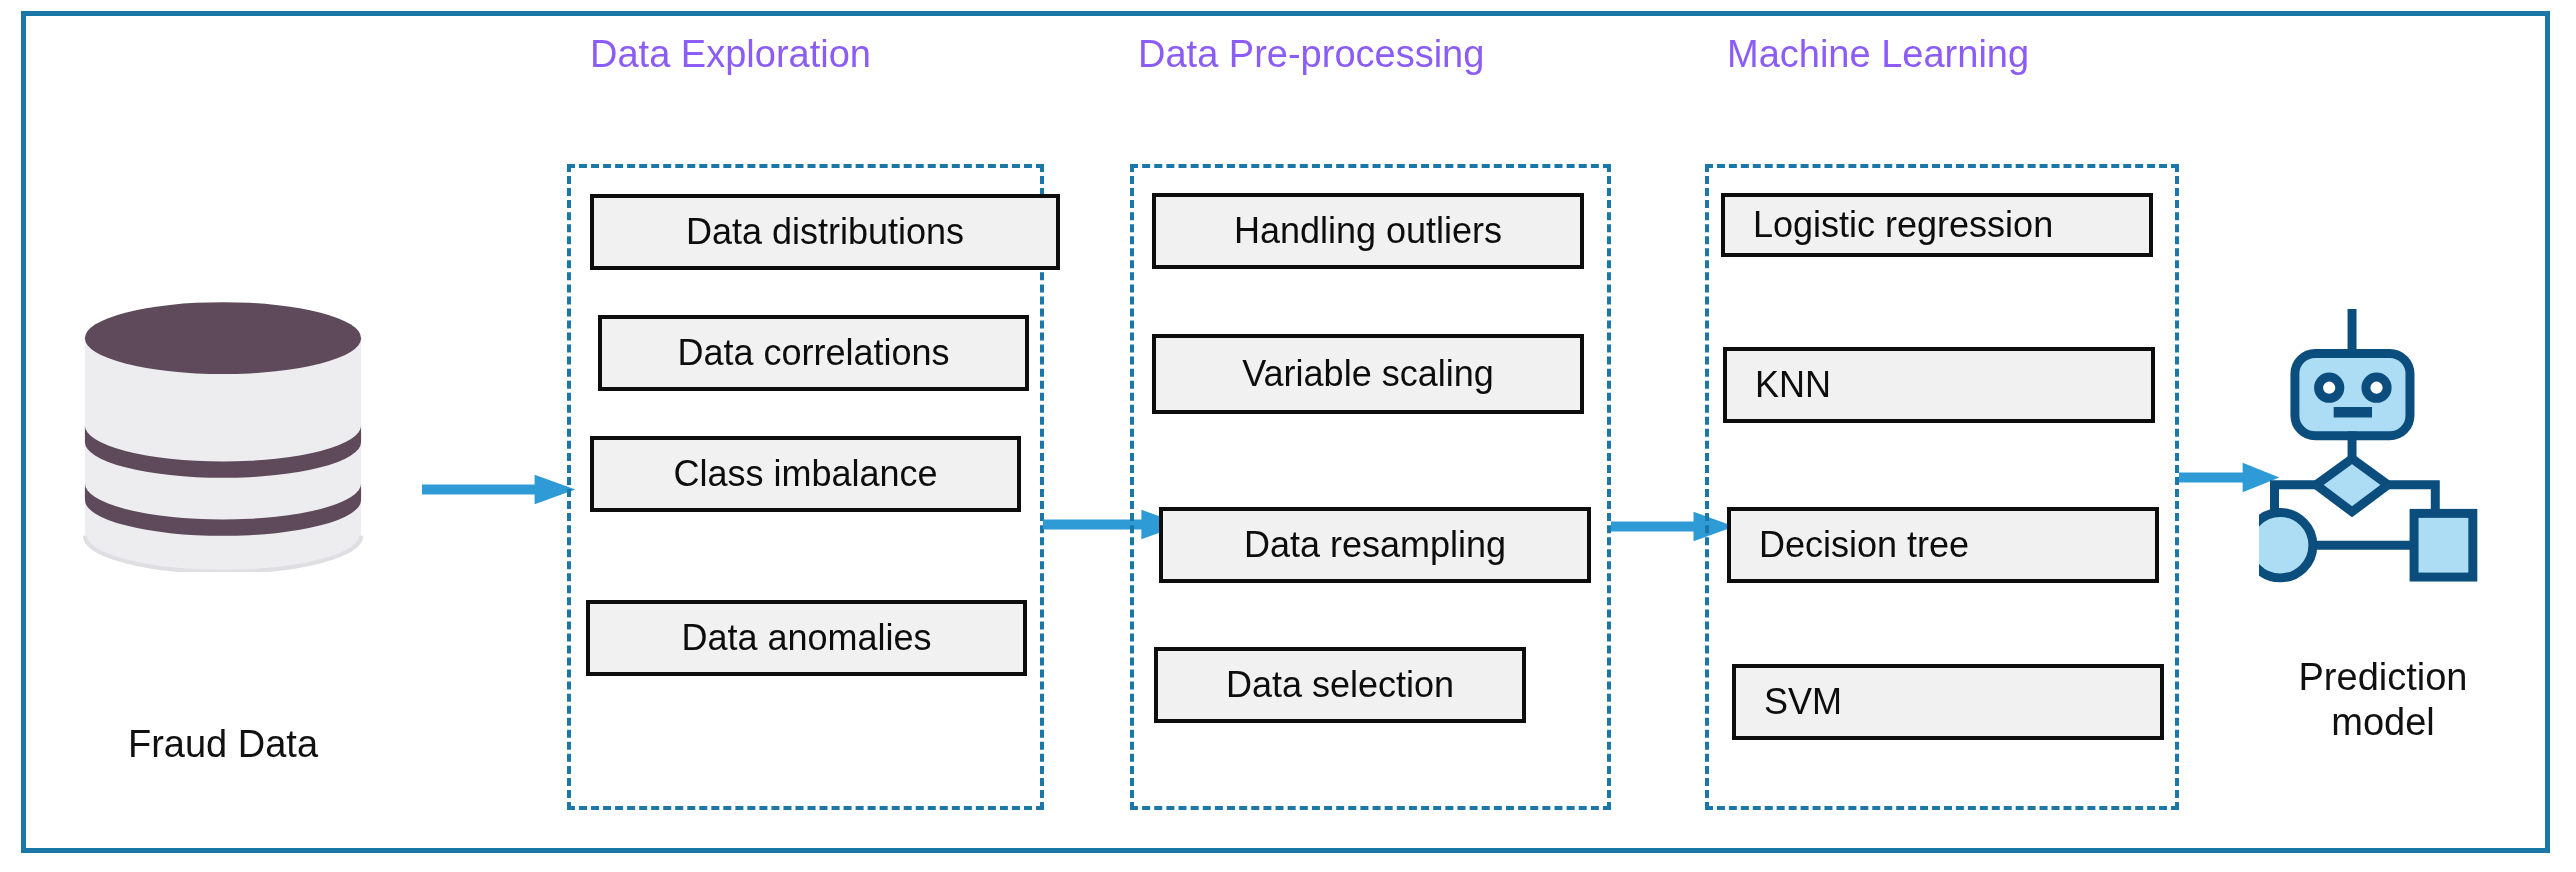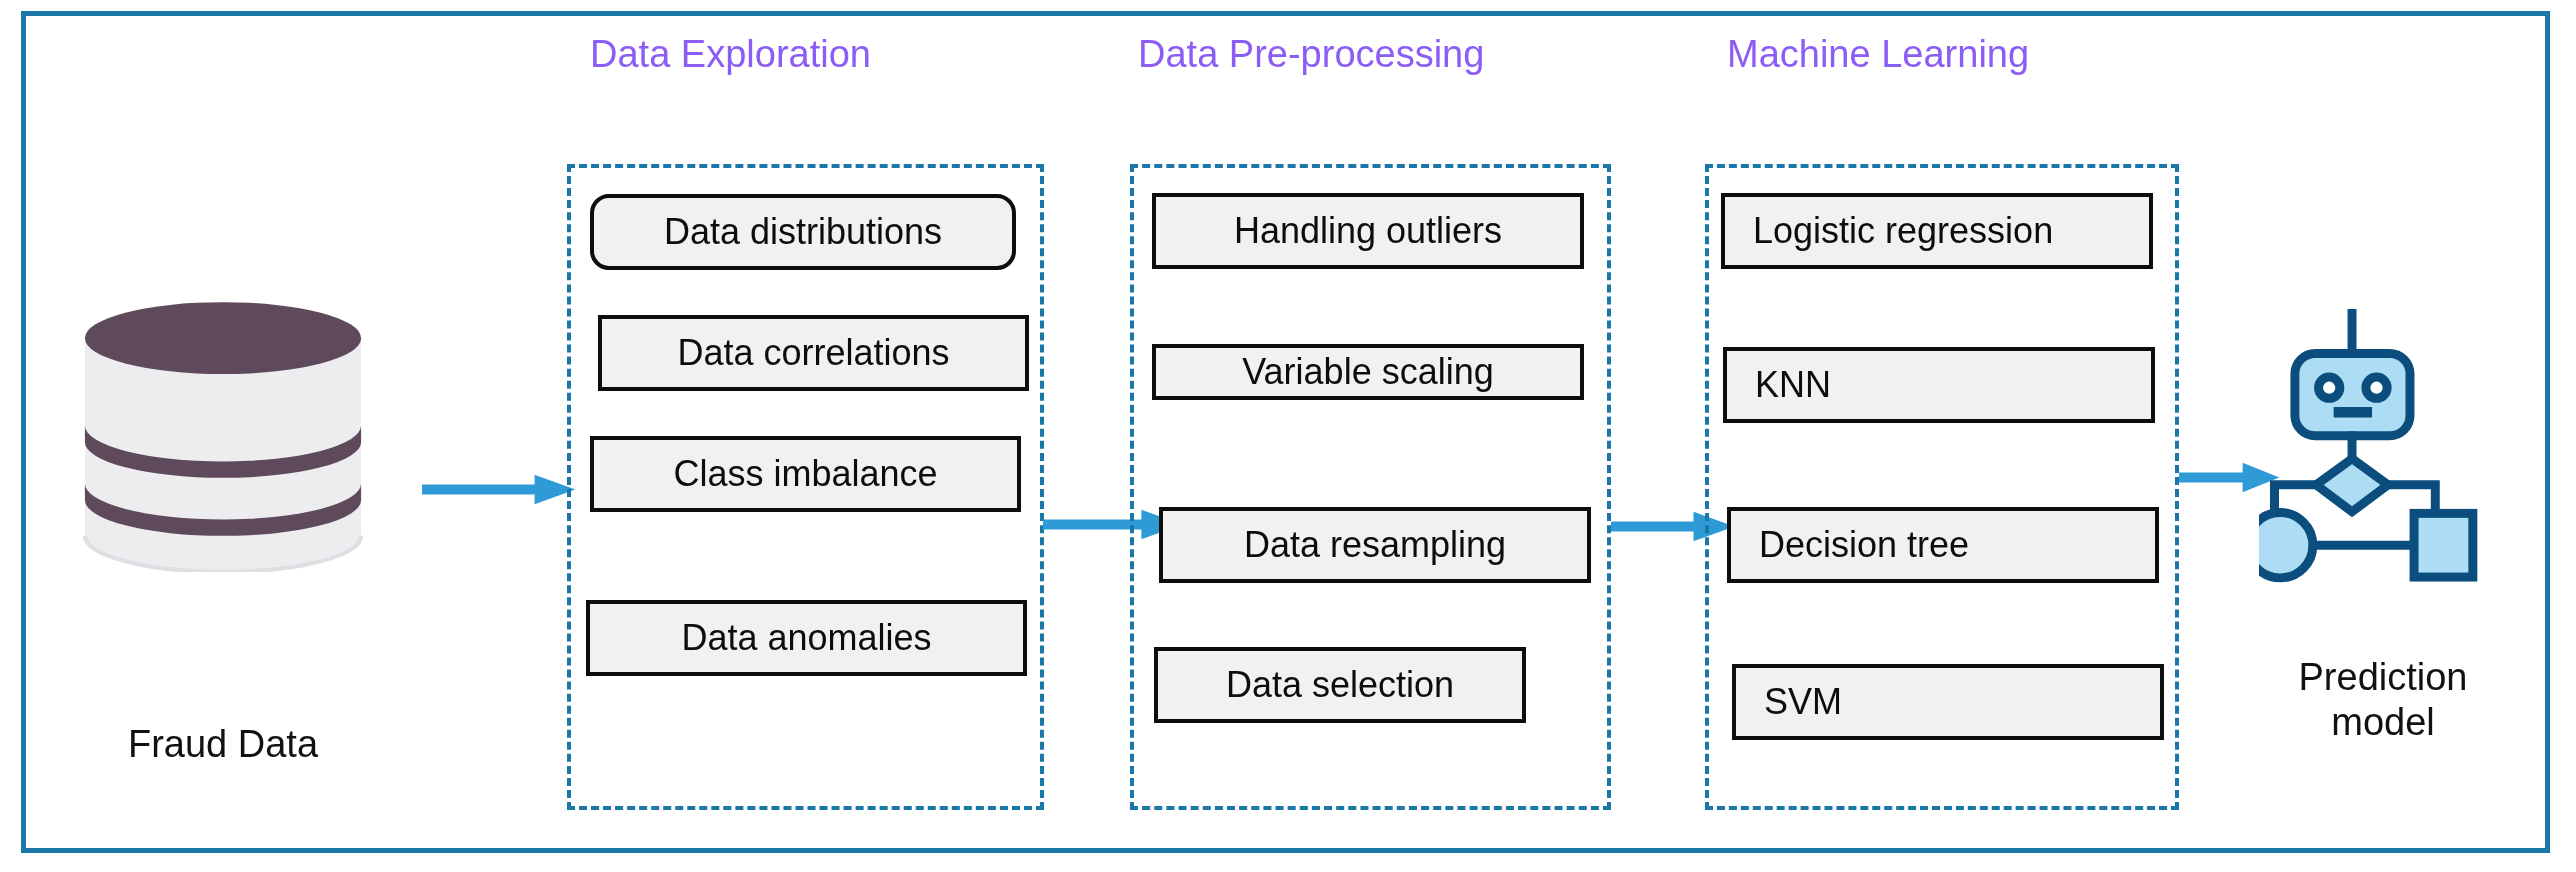--- a/index.html
+++ b/index.html
@@ -99,51 +99,51 @@
   <div class="arrow" style="left:422px; top:473px; width:155px;">
     <svg width="155" height="33" viewBox="0 0 190 40" xmlns="http://www.w3.org/2000/svg">
       <path d="M0 14 L138 14 L138 2 L188 20 L138 38 L138 26 L0 26 Z" fill="#2E9BD6"></path>
     </svg>
   </div>
 
   <div class="stage-title" style="left:590px; top:33px;">Data Exploration</div>
 
   <div class="stage-box" style="left:567px; top:164px; width:477px; height:646px;"></div>
 
-  <div class="item-box center" style="left:590px; top:194px; width:426px; height:76px;border-radius:19px;">Data distributions</div>
+  <div class="item-box center" style="left:590px; top:194px; width:470px; height:76px;">Data distributions</div>
   <div class="item-box center" style="left:598px; top:315px; width:431px; height:76px;">Data correlations</div>
   <div class="item-box center" style="left:590px; top:436px; width:431px; height:76px;">Class imbalance</div>
   <div class="item-box center" style="left:586px; top:600px; width:441px; height:76px;">Data anomalies</div>
 
   <div class="arrow" style="left:1043px; top:508px; width:141px;">
     <svg width="141" height="33" viewBox="0 0 172 40" xmlns="http://www.w3.org/2000/svg">
       <path d="M0 14 L120 14 L120 2 L170 20 L120 38 L120 26 L0 26 Z" fill="#2E9BD6"></path>
     </svg>
   </div>
 
   <div class="stage-title" style="left:1138px; top:33px;">Data Pre-processing</div>
 
   <div class="stage-box" style="left:1130px; top:164px; width:481px; height:646px;"></div>
 
   <div class="item-box center" style="left:1152px; top:193px; width:432px; height:76px;">Handling outliers</div>
-  <div class="item-box center" style="left:1152px; top:344px; width:432px; height:56px;">Variable scaling</div>
+  <div class="item-box center" style="left:1152px; top:334px; width:432px; height:80px;">Variable scaling</div>
   <div class="item-box center" style="left:1159px; top:507px; width:432px; height:76px;">Data resampling</div>
   <div class="item-box center" style="left:1154px; top:647px; width:372px; height:76px;">Data selection</div>
 
   <div class="arrow" style="left:1611px; top:510px; width:125px;">
     <svg width="125" height="33" viewBox="0 0 153 40" xmlns="http://www.w3.org/2000/svg">
       <path d="M0 14 L101 14 L101 2 L151 20 L101 38 L101 26 L0 26 Z" fill="#2E9BD6"></path>
     </svg>
   </div>
 
   <div class="stage-title" style="left:1727px; top:33px;">Machine Learning</div>
 
   <div class="stage-box" style="left:1705px; top:164px; width:474px; height:646px;"></div>
 
-  <div class="item-box left" style="left:1721px; top:193px; width:432px; height:76px;">Logistic regression</div>
+  <div class="item-box left" style="left:1721px; top:193px; width:432px; height:64px;">Logistic regression</div>
   <div class="item-box left" style="left:1723px; top:347px; width:432px; height:76px;">KNN</div>
   <div class="item-box left" style="left:1727px; top:507px; width:432px; height:76px;">Decision tree</div>
   <div class="item-box left" style="left:1732px; top:664px; width:432px; height:76px;">SVM</div>
 
   <div class="arrow" style="left:2179px; top:461px; width:102px;">
     <svg width="102" height="33" viewBox="0 0 125 40" xmlns="http://www.w3.org/2000/svg">
       <path d="M0 14 L78 14 L78 2 L123 20 L78 38 L78 26 L0 26 Z" fill="#2E9BD6"></path>
     </svg>
   </div>
 

